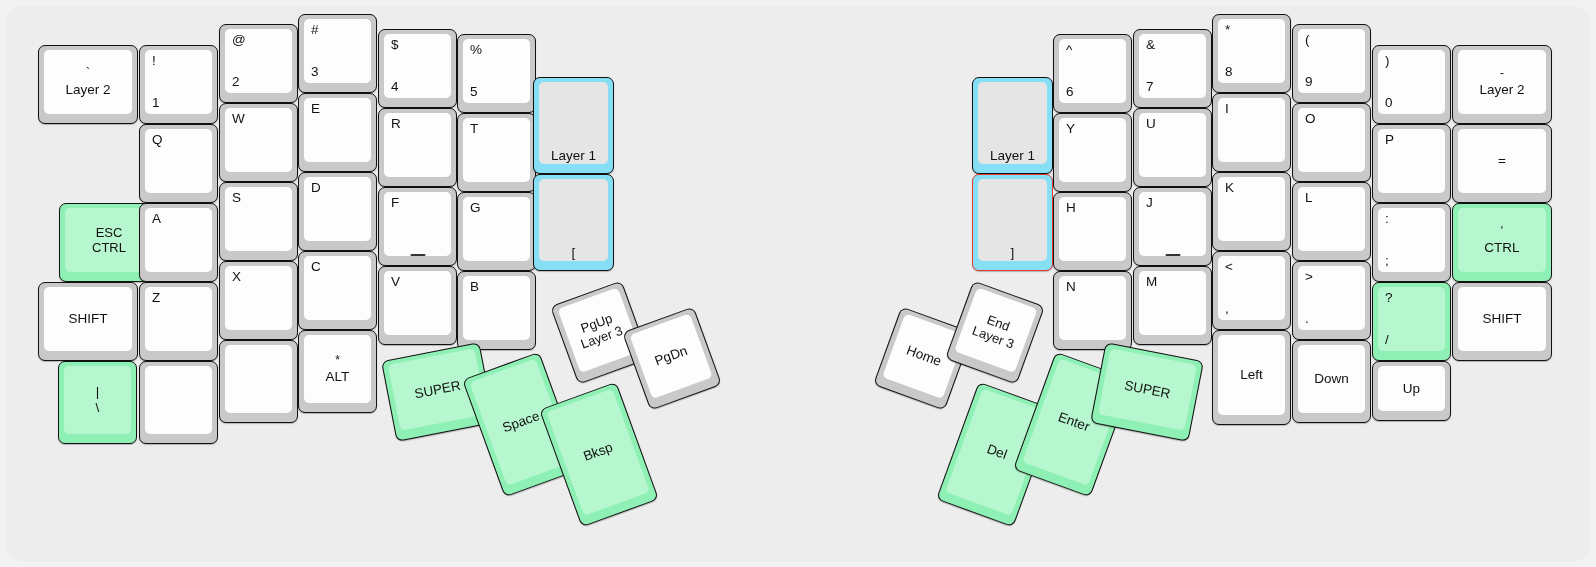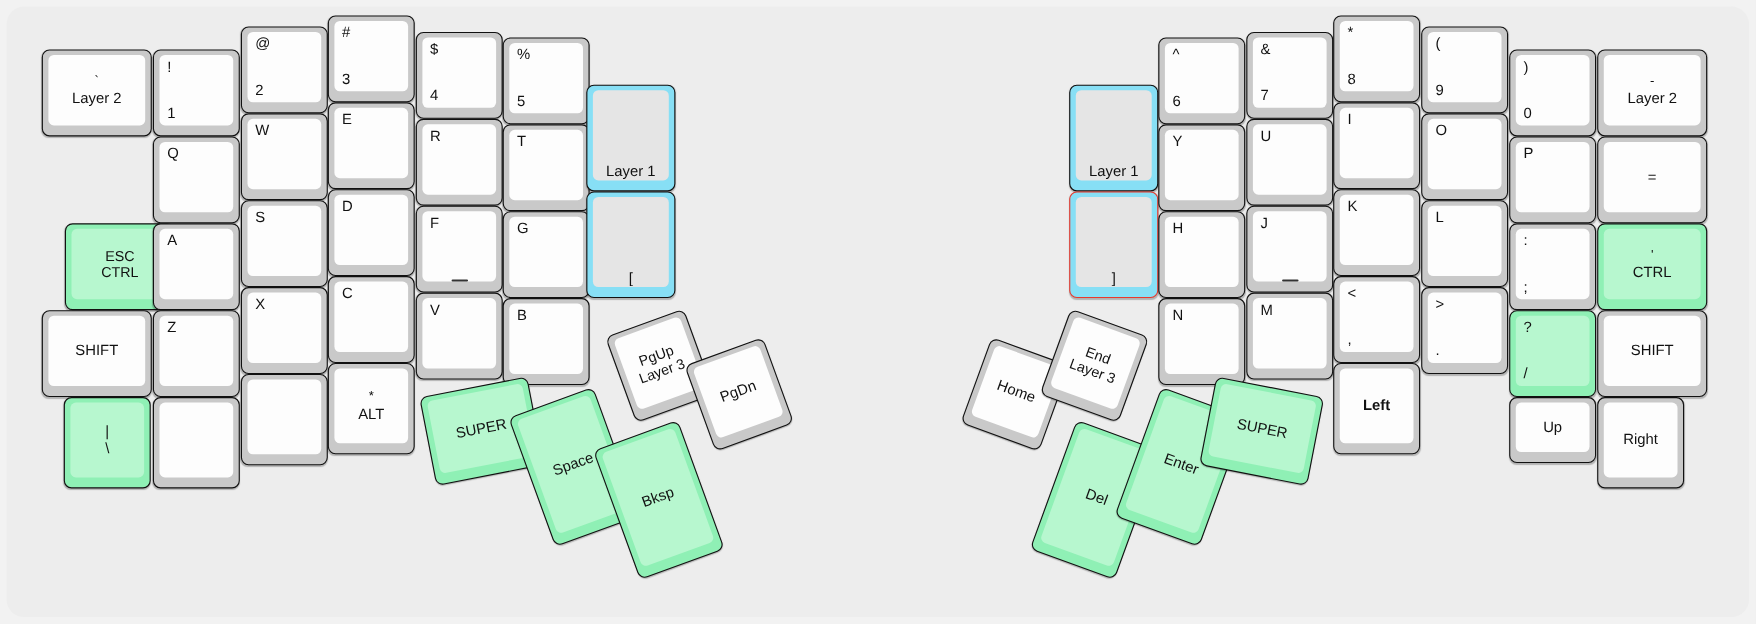--- a/index.html
+++ b/index.html
@@ -361,21 +361,21 @@
         <div class="cap tl">
           <div class="lg">K</div>
         </div>
       </div>
       <div class="key" style="left: 1212px; top: 251px; width: 79px; height: 79px;">
         <div class="cap corner">
           <div class="lg">&lt;</div>
           <div class="lg">,</div>
         </div>
       </div>
-      <div class="key" style="left: 1212px; top: 330px; width: 79px; height: 83px; font-weight: bold;">
+      <div class="key" style="left: 1212px; top: 330px; width: 79px; height: 95px;">
         <div class="cap">
           <div class="lg">Left</div>
         </div>
       </div>
       <div class="key" style="left: 1292px; top: 24px; width: 79px; height: 79px;">
         <div class="cap corner">
           <div class="lg">(</div>
           <div class="lg">9</div>
         </div>
       </div>
@@ -386,20 +386,25 @@
       </div>
       <div class="key" style="left: 1292px; top: 182px; width: 79px; height: 79px;">
         <div class="cap tl">
           <div class="lg">L</div>
         </div>
       </div>
       <div class="key" style="left: 1292px; top: 261px; width: 79px; height: 79px;">
         <div class="cap corner">
           <div class="lg">&gt;</div>
           <div class="lg">.</div>
+        </div>
+      </div>
+      <div class="key" style="left: 1292px; top: 340px; width: 79px; height: 83px;">
+        <div class="cap">
+          <div class="lg">Down</div>
         </div>
       </div>
       <div class="key" style="left: 1372px; top: 45px; width: 79px; height: 79px;">
         <div class="cap corner">
           <div class="lg">)</div>
           <div class="lg">0</div>
         </div>
       </div>
       <div class="key" style="left: 1372px; top: 124px; width: 79px; height: 79px;">
         <div class="cap tl">
@@ -438,25 +443,20 @@
         <div class="cap stack">
           <div class="lg top">'</div>
           <div class="lg">CTRL</div>
         </div>
       </div>
       <div class="key" style="left: 1452px; top: 282px; width: 100px; height: 79px;">
         <div class="cap">
           <div class="lg">SHIFT</div>
         </div>
       </div>
-      <div class="key" style="left: 1452px; top: 361px; width: 79px; height: 83px;">
-        <div class="cap">
-          <div class="lg">Right</div>
-        </div>
-      </div>
       <div class="key rot" style="left: 885px; top: 317px; width: 76px; height: 83px; transform: rotate(20deg);">
         <div class="cap">
           <div class="lg">Home</div>
         </div>
       </div>
       <div class="key rot" style="left: 957px; top: 291px; width: 76px; height: 83px; transform: rotate(20deg);">
         <div class="cap">
           <div class="lg small">End</div>
           <div class="lg small">Layer 3</div>
         </div>

